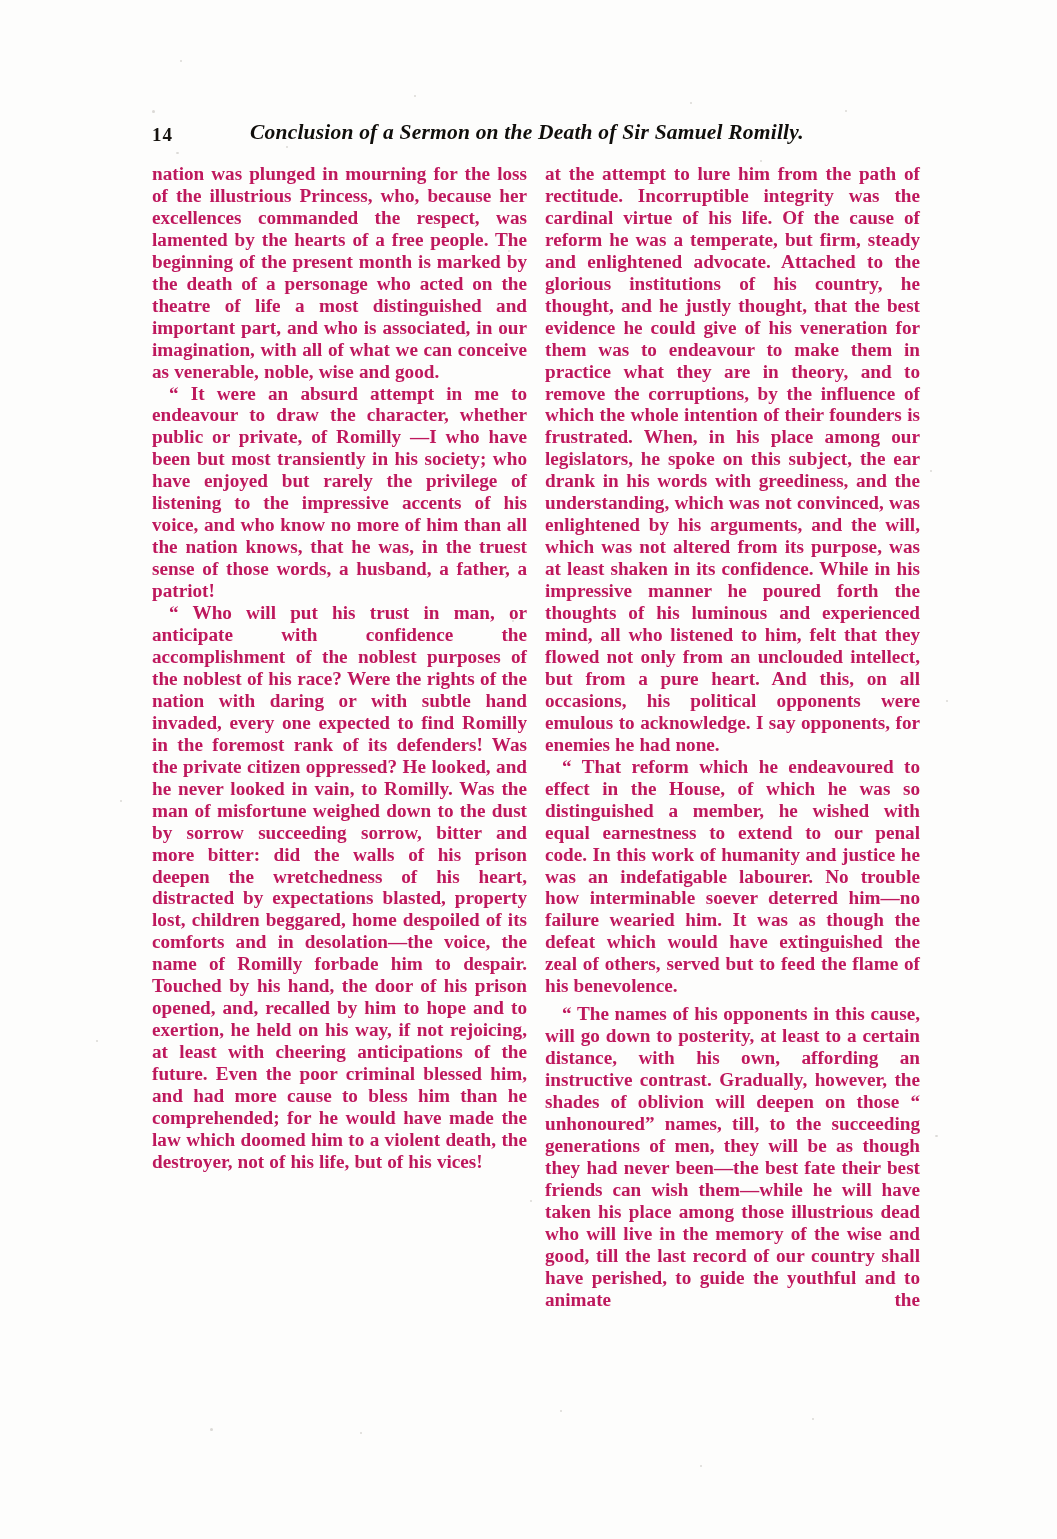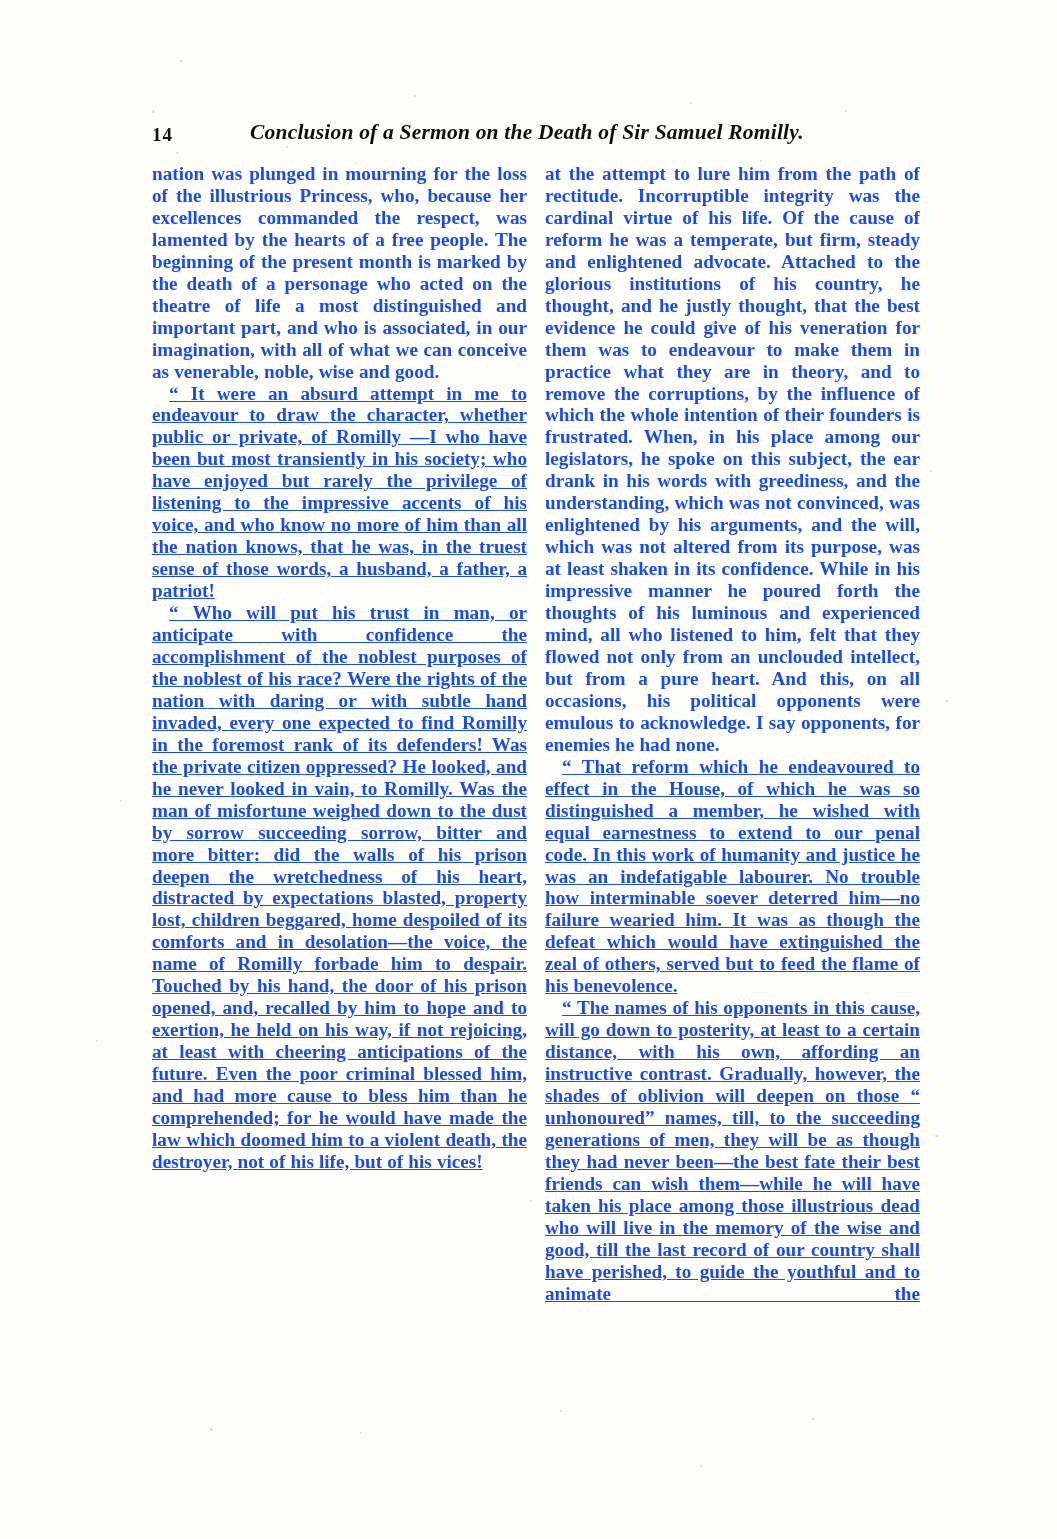--- a/index.html
+++ b/index.html
@@ -63,33 +63,33 @@
   }
   .col {
     width: 375px;
   }
 
   .col p {
     margin: 0;
     font-size: 19.2px;
     line-height: 21.95px;
     font-weight: bold;
-    color: #1d4ed8;
+    color: #be185d;
     text-align: justify;
     text-align-last: left;
     word-spacing: 0.3px;
     -webkit-hyphens: none;
     hyphens: none;
   }
   .col p.indent {
     text-indent: 17px;
-    text-decoration: underline;
   }
   .col p.last-justify {
     text-align-last: justify;
+    margin-top: 6px;
   }
 </style>
 </head>
 <body>
 
 <div class="page">
 
   <div class="header">
     <span class="folio">14</span>
     <span class="running-title">Conclusion of a Sermon on the Death of Sir Samuel Romilly.</span>

